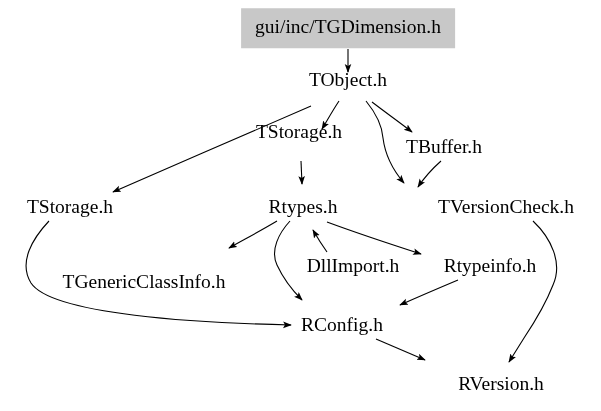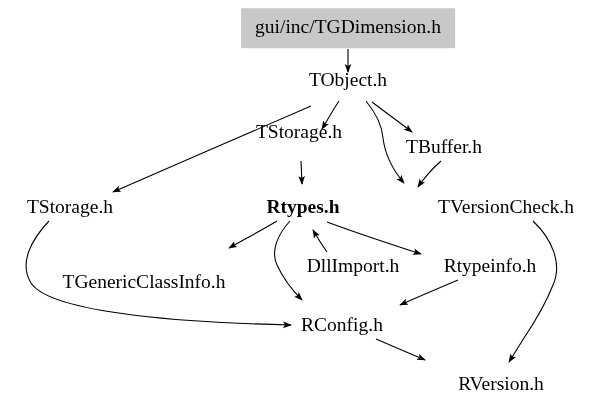--- a/index.html
+++ b/index.html
@@ -66,21 +66,21 @@
         <path d="M533,221 C551,238 563,263 553,285 C546,303 536,320 524,338 C519,346 514,354 509,362" fill="none" stroke="#000000" stroke-width="1.1" marker-end="url(#arrowhead)"></path>
         <path d="M376,339 C392,346 409,353 425,360" fill="none" stroke="#000000" stroke-width="1.1" marker-end="url(#arrowhead)"></path>
       </g>
   </svg>
   <div id="nodes-group">
       <div class="node root" style="left: 348px; top: 28px;">gui/inc/TGDimension.h</div>
       <div class="node" style="left: 348px; top: 80px;">TObject.h</div>
       <div class="node" style="left: 299px; top: 132px;">TStorage.h</div>
       <div class="node" style="left: 444px; top: 147px;">TBuffer.h</div>
       <div class="node" style="left: 70px; top: 207px;">TStorage.h</div>
-      <div class="node" style="left: 303px; top: 207px; font-weight: bold;">Rtypes.h</div>
+      <div class="node" style="left: 303px; top: 207px;">Rtypes.h</div>
       <div class="node" style="left: 468px; top: 207px; margin-left: 38px;">TVersionCheck.h</div>
       <div class="node" style="left: 144px; top: 266px; margin-top: 16px;">TGenericClassInfo.h</div>
       <div class="node" style="left: 353px; top: 266px;">DllImport.h</div>
       <div class="node" style="left: 490px; top: 266px;">Rtypeinfo.h</div>
       <div class="node" style="left: 342px; top: 325px;">RConfig.h</div>
       <div class="node" style="left: 501px; top: 384px; text-align: center;">RVersion.h</div>
     </div>
 </div>
 
 </body></html>

